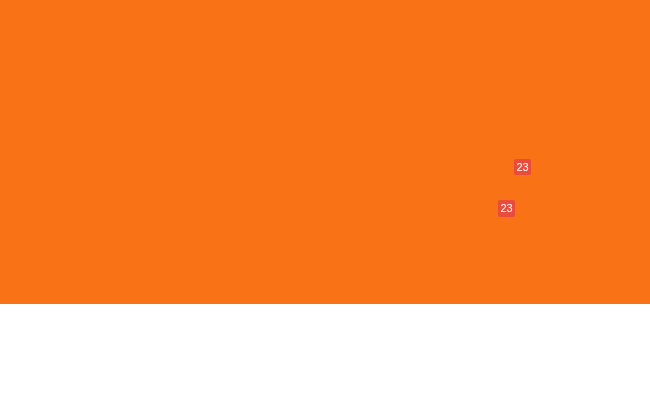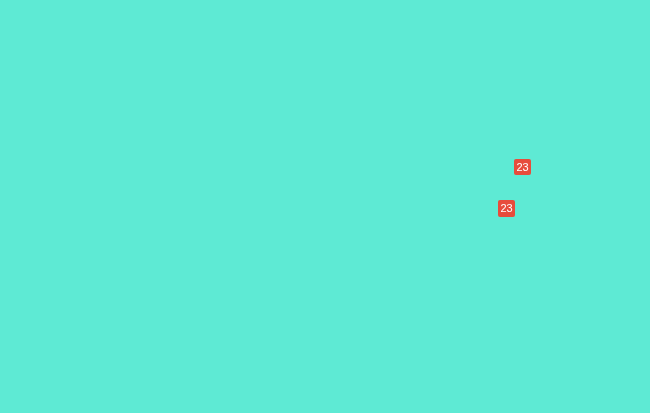--- a/index.html
+++ b/index.html
@@ -9,22 +9,22 @@
     body {
       width: 650px;
       height: 415px;
       background: #FFFFFF;
       font-family: "Liberation Sans", "DejaVu Sans", sans-serif;
       overflow: hidden;
     }
     .canvas {
       position: relative;
       width: 650px;
-      height: 413px;
-      background: #5eead4;
+      height: 304px;
+      background: #f97316;
     }
     .marker-badge {
       position: absolute;
       box-sizing: border-box;
       width: 17px;
       height: 16px;
       background: #E74C3C;
       color: #FFFFFF;
       font-size: 11px;
       line-height: 16px;

